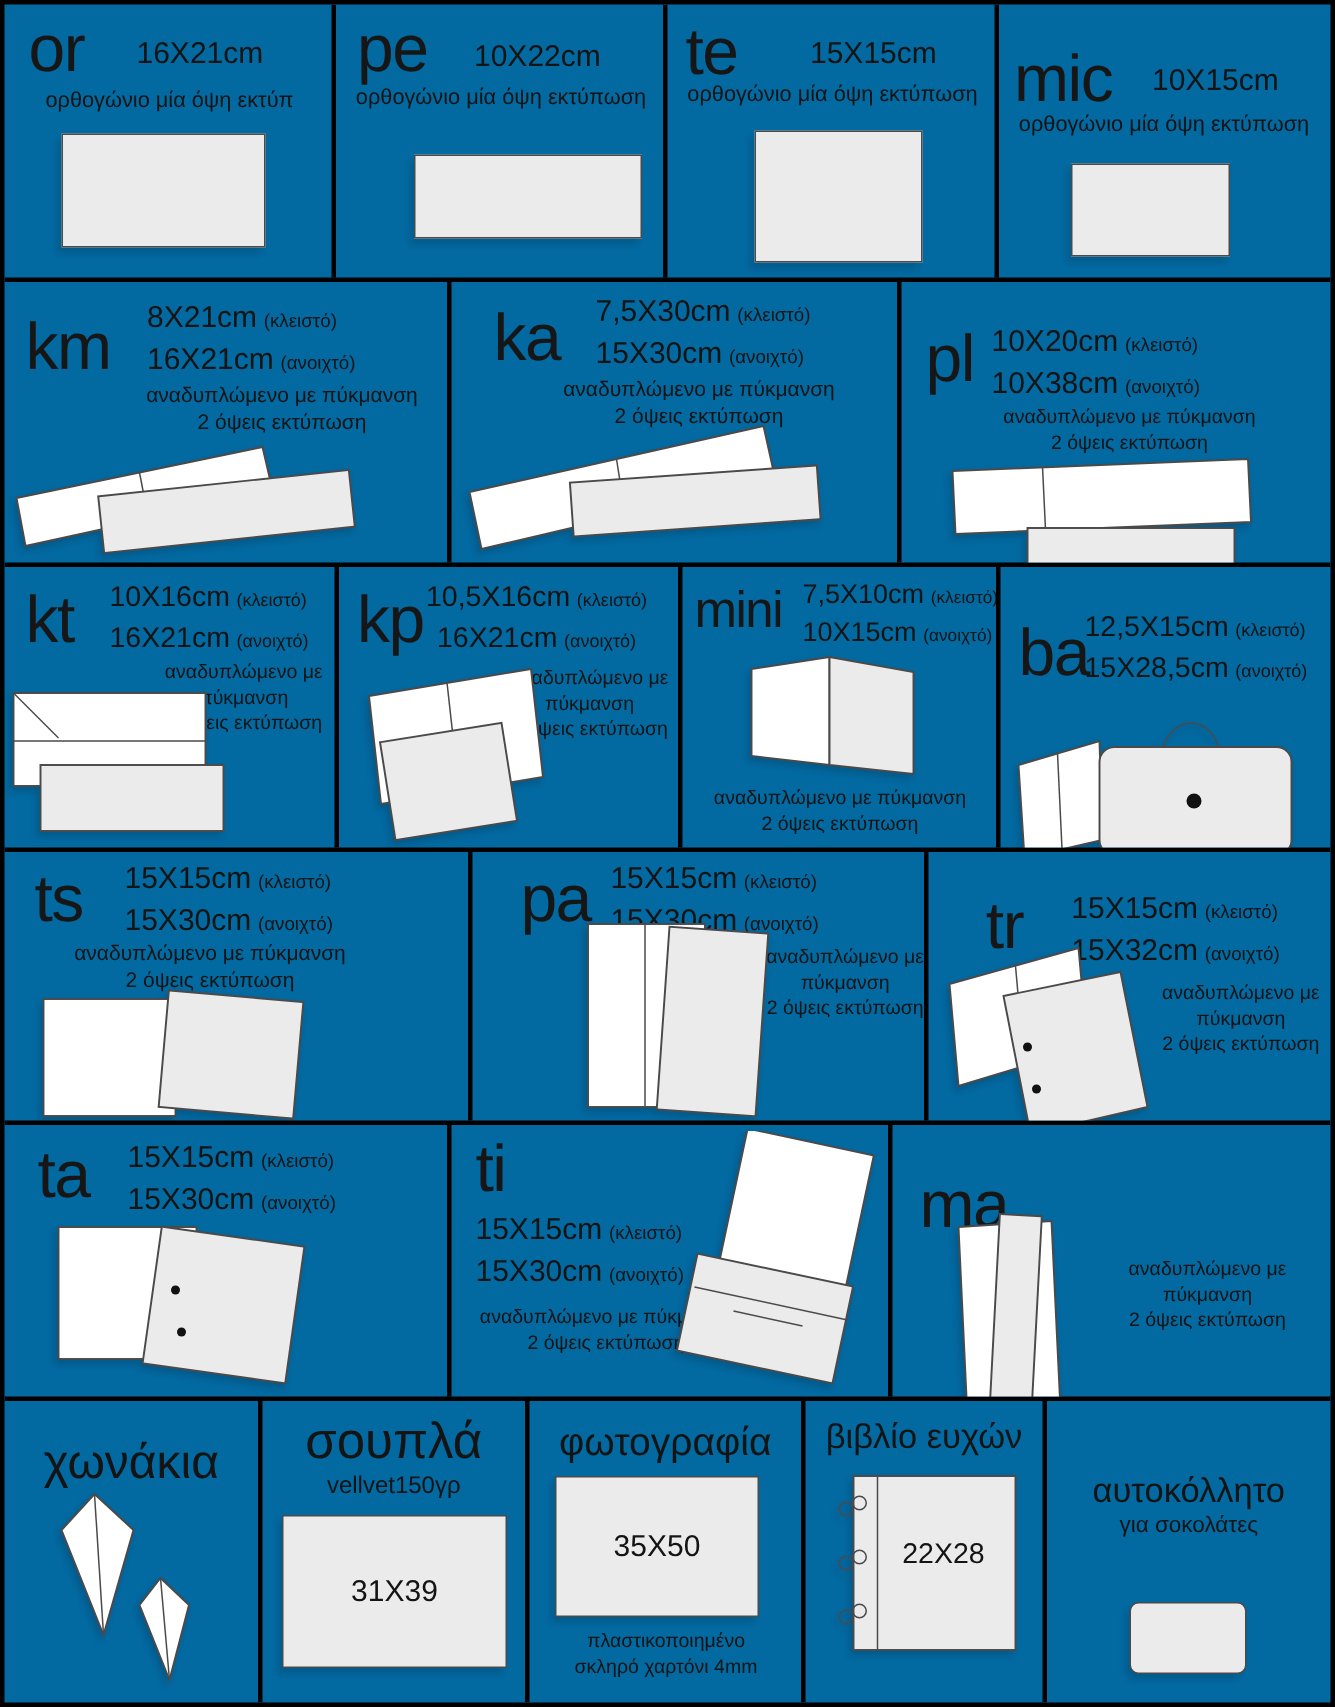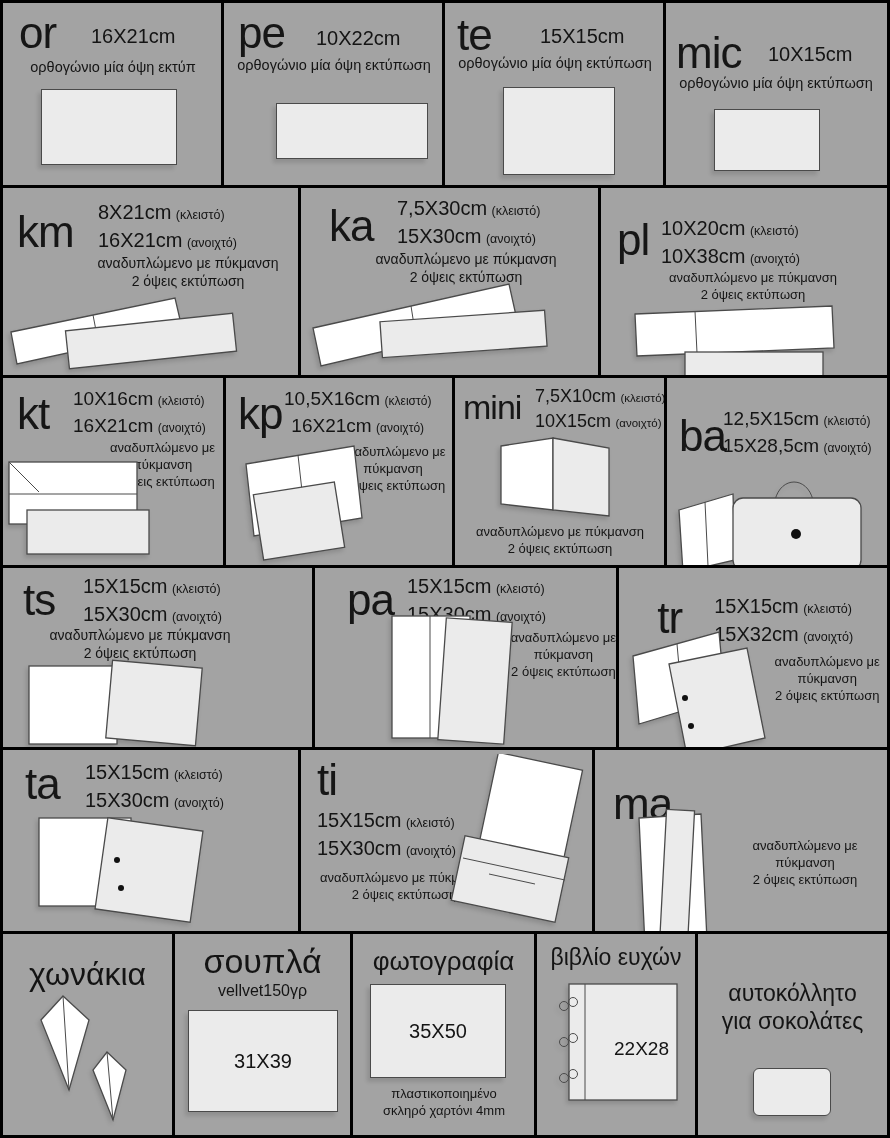--- a/index.html
+++ b/index.html
@@ -1,17 +1,17 @@
 <!DOCTYPE html>
 <html><head>
 <meta charset="utf-8">
 <style>
   * { margin:0; padding:0; box-sizing:border-box; }
   body { font-family:"Liberation Sans","DejaVu Sans",sans-serif; background:#fff; color:#141414; }
-  .sheet { width:890px; height:1138px; position:relative; background:#a3a3a3; border:3px solid #000; overflow:hidden; }
+  .sheet { width:890px; height:1138px; position:relative; background:#0369a1; border:3px solid #000; overflow:hidden; }
   .row { display:flex; border-bottom:3px solid #000; }
   .row.last { border-bottom:none; }
   .cell { position:relative; border-right:3px solid #000; overflow:hidden; }
   .cell.lastc { border-right:none;margin-top:20px; }
   .abs { position:absolute; }
   .code { font-size:44px; line-height:1; letter-spacing:-1px; color:#161616; }
   .code.sm { font-size:34px; }
   .sizes { line-height:1.4; white-space:nowrap; }
   .sz { font-size:20px; }
   .nt { font-size:12.5px; }
@@ -359,23 +359,23 @@
           <rect class="g" x="20" y="8" width="108" height="116"></rect>
           <line class="ln" x1="36" y1="8" x2="36" y2="124"></line>
           <circle class="ln" cx="24" cy="26" r="4.5"></circle>
             <circle class="ln" cx="15" cy="30" r="4.5"></circle>
           <circle class="ln" cx="24" cy="62" r="4.5"></circle>
             <circle class="ln" cx="15" cy="66" r="4.5"></circle>
           <circle class="ln" cx="24" cy="98" r="4.5"></circle>
             <circle class="ln" cx="15" cy="102" r="4.5"></circle>
         </svg>
       </div>
-      <div class="abs" style="left:52px;top:104px;width:80px;text-align:right;font-size:19px">22X28</div>
+      <div class="abs" style="left:52px;top:92px;width:80px;text-align:center;font-size:19px">22X28</div>
     </div>
 
     <div class="cell lastc" style="width:189px">
       <div class="title abs" style="top:26px;font-size:23px">αυτοκόλλητο</div>
-      <div class="title abs" style="top:54px;font-size:23px">για σοκολάτες</div>
+      <div class="title abs" style="top:54px;font-size:15px">για σοκολάτες</div>
       <div class="shape" style="left:55px;top:114px;width:78px;height:48px;border-radius:6px"></div>
     </div>
   </div>
 
 </div>
 
 </body></html>

